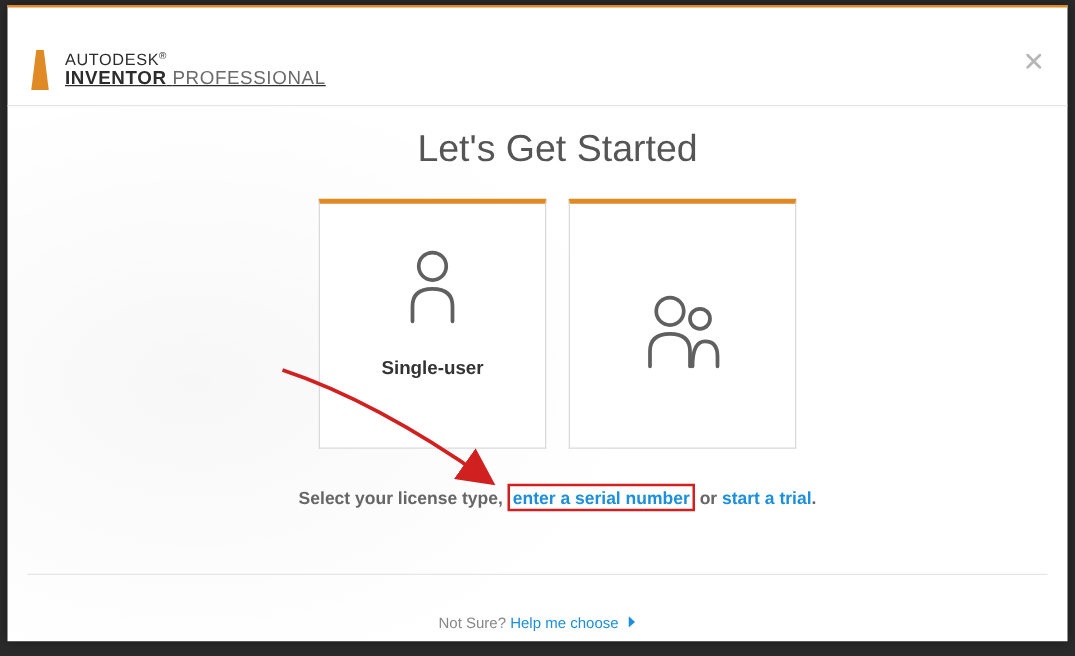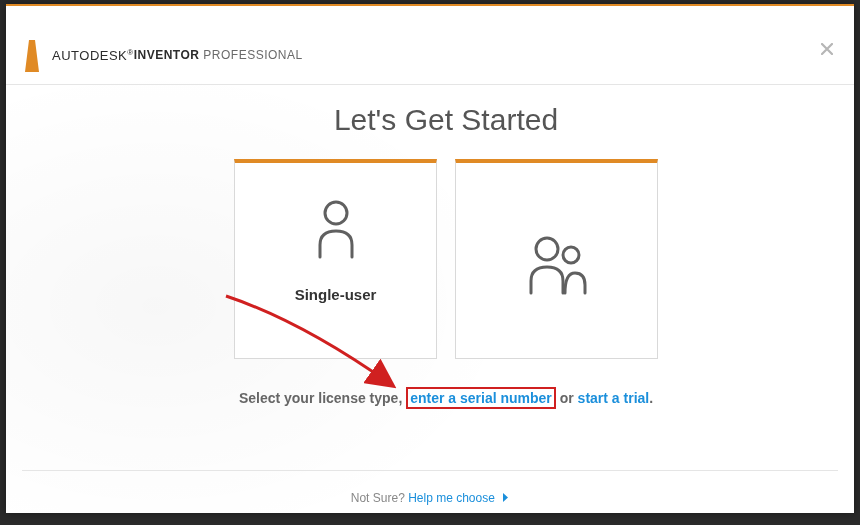--- a/index.html
+++ b/index.html
@@ -44,35 +44,37 @@
     display: flex;
     align-items: center;
   }
   .logo-mark {
     width: 20px;
     height: 36px;
     margin-right: 10px;
   }
   .logo-text {
     display: flex;
+    flex-direction: column;
     line-height: 1.05;
   }
   .brand-row1 {
     font-size: 13px;
     letter-spacing: 0.5px;
     color: #2c2c2c;
   }
   .brand-row1 .tm {
     font-size: 8px;
     vertical-align: super;
   }
   .brand-row2 {
-    font-size: 12px;
+    font-size: 15px;
     letter-spacing: 0.5px;
     color: #2c2c2c;
+    text-decoration: underline;
   }
   .brand-row2 .light {
     font-weight: 300;
     color: #6a6a6a;
   }
   .brand-row2 .bold {
     font-weight: 700;
   }
 
   .close-x {
@@ -100,21 +102,21 @@
     color: #555;
     margin: 0 0 22px 0;
   }
 
   .cards {
     display: flex;
     justify-content: center;
     gap: 18px;
   }
   .card {
-    width: 203px;
+    width: 182px;
     height: 200px;
     border: 1px solid #d9d9d9;
     background: #ffffff;
     box-sizing: border-box;
     border-top: 4px solid #e08a25;
     display: flex;
     flex-direction: column;
     align-items: center;
     cursor: pointer;
   }
@@ -154,21 +156,21 @@
     line-height: 1;
   }
 
   .footer {
     position: absolute;
     left: 16px;
     right: 16px;
     bottom: 8px;
     border-top: 1px solid #e5e5e5;
     text-align: center;
-    padding-top: 20px;
+    padding-top: 31px;
     font-size: 12px;
     color: #888;
   }
   .footer .help-link {
     color: #1b8fdb;
     cursor: pointer;
   }
   .footer .chev {
     display: inline-block;
     margin-left: 4px;

